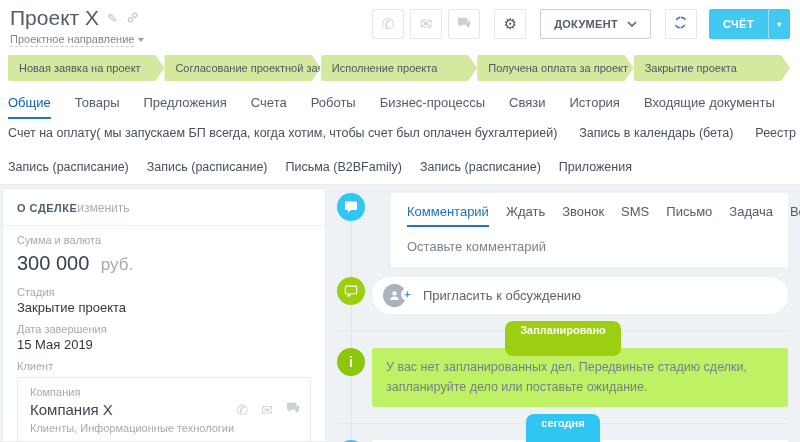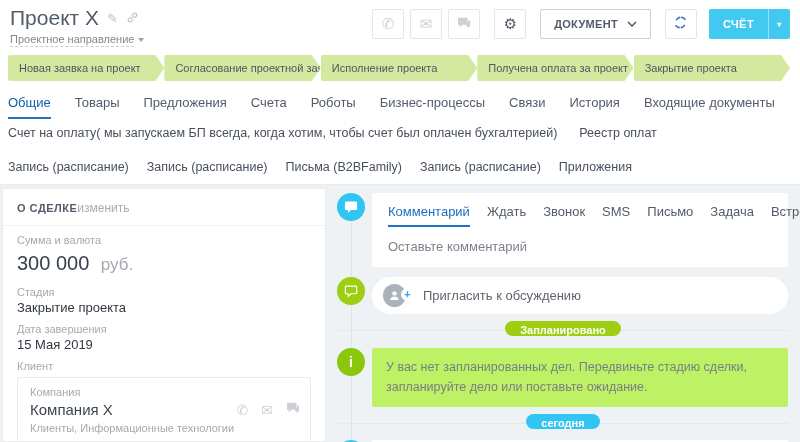--- a/index.html
+++ b/index.html
@@ -62,36 +62,36 @@
   
   .timeline { flex:1; position:relative; overflow:hidden; }
   .timeline::before { content:""; position:absolute; left:25px; top:22px; bottom:0; width:1px; background:#dfe5ea; }
   .t-row { display:flex; align-items:flex-start; margin:0 12px 0 11px; position:relative; }
   .t-circle { width:28px; height:28px; border-radius:50%; flex:none; display:flex; align-items:center; justify-content:center; margin-right:7px; position:relative; z-index:1; }
   .c-cyan { background:#31c5f4; }
   .c-green { background:#9ece12; }
   .c-green2 { background:#8cc70e; color:#fff; font-weight:bold; font-size:14px; }
   .t-card { flex:1; background:#fff; border-radius:2px; min-width:0; }
 
-  .composer { margin-top:8px; }
+  .composer { margin-top:8px;gap:19px; }
   .composer-card { padding:11px 16px 13px; }
   .composer-tabs { display:flex; gap:17px; font-size:13px; color:#525c69; align-items:baseline; }
   .ctab { cursor:pointer; padding-bottom:6px; white-space:nowrap; }
   .ctab.active { color:#1e6fc0; border-bottom:2px solid #2273c4; }
   .composer-placeholder { margin-top:12px; font-size:13px; color:#7b838c; cursor:text; }
 
   .invite-row { margin-top:10px; }
   .invite-pill { border-radius:19px; height:37px; display:flex; align-items:center; padding:0 11px; cursor:pointer; }
   .invite-avatar { width:23px; height:23px; border-radius:50%; background:#aab2bb; position:relative; display:flex; align-items:center; justify-content:center; flex:none; }
   .invite-plus { position:absolute; right:-8px; top:4px; width:13px; height:13px; border-radius:50%; background:#fff; color:#2f9ff4; font-size:11px; line-height:12px; text-align:center; font-weight:bold; }
   .invite-text { font-size:13px; color:#5d656f; margin-left:17px; }
 
   .badge-row { position:relative; text-align:center; margin-top:6px; height:20px; }
   .badge-row::before { content:""; position:absolute; left:12px; right:12px; top:50%; height:1px; background:#e2e8ec; }
-  .badge { position:relative; display:inline-block; padding:3px 15px 0; border-radius:8px; color:#fff; font-size:11px; font-weight:bold; z-index:1; }
+  .badge { position:relative; display:inline-block; padding:3px 15px 20px; border-radius:8px; color:#fff; font-size:11px; font-weight:bold; z-index:1; }
   .badge-green { background:#9ece12; }
   .badge-cyan { background:#31c5f4; }
 
   .info-row { margin-top:8px; }
   .info-card { background:#bef264; padding:9px 14px 10px; font-size:12.5px; color:#767e88; line-height:1.6; }
 
   .task-row { margin-top:7px; }
   .task-card { padding:10px 14px 12px; position:relative; }
   .task-status-line { font-size:12.5px; }
   .task-status { font-weight:bold; color:#3f4a55; }
@@ -180,20 +180,21 @@
     <span class="tab">Предложения</span>
     <span class="tab">Счета</span>
     <span class="tab">Роботы</span>
     <span class="tab">Бизнес-процессы</span>
     <span class="tab">Связи</span>
     <span class="tab">История</span>
     <span class="tab">Входящие документы</span>
   </div>
   <div class="tabs-row2">
     <span class="tab2">Счет на оплату( мы запускаем БП всегда, когда хотим, чтобы счет был оплачен бухгалтерией)</span>
+    <span class="tab2">Запись в календарь (бета)</span>
     <span class="tab2">Реестр оплат</span>
   </div>
   <div class="tabs-row3">
     <span class="tab2">Запись (расписание)</span>
     <span class="tab2">Запись (расписание)</span>
     <span class="tab2">Письма (B2BFamily)</span>
     <span class="tab2">Запись (расписание)</span>
     <span class="tab2">Приложения</span>
   </div>
 </div>

